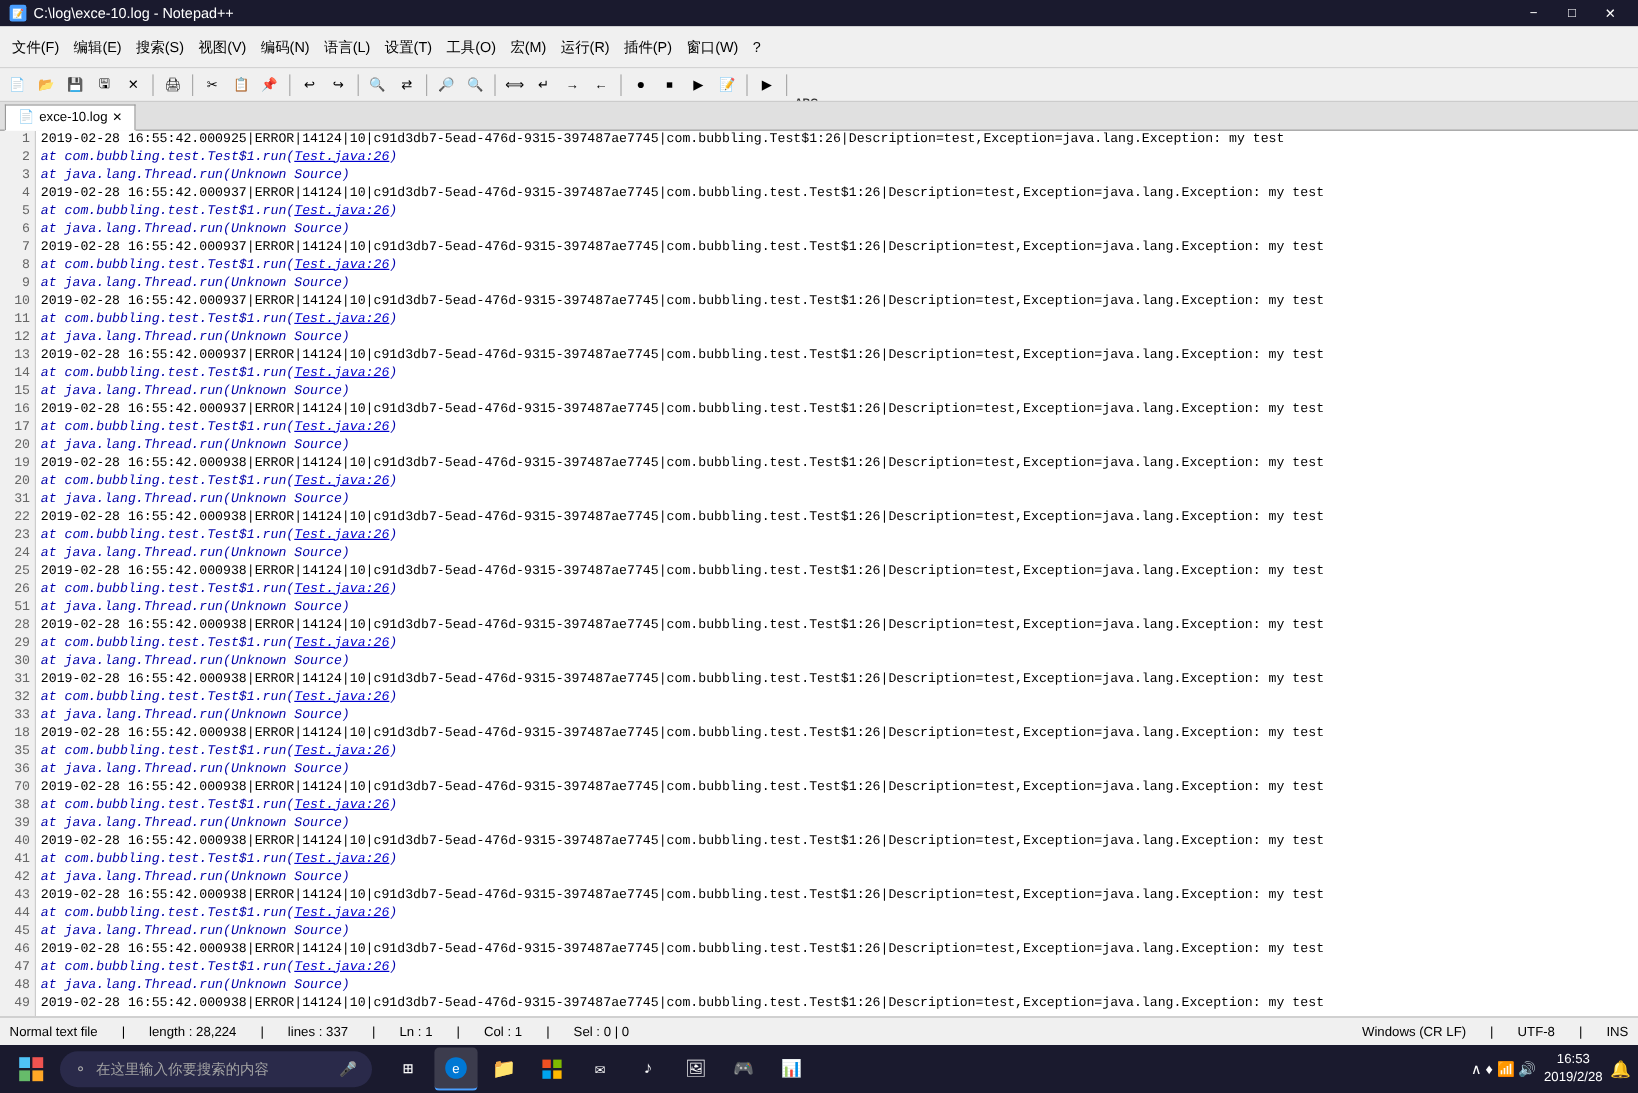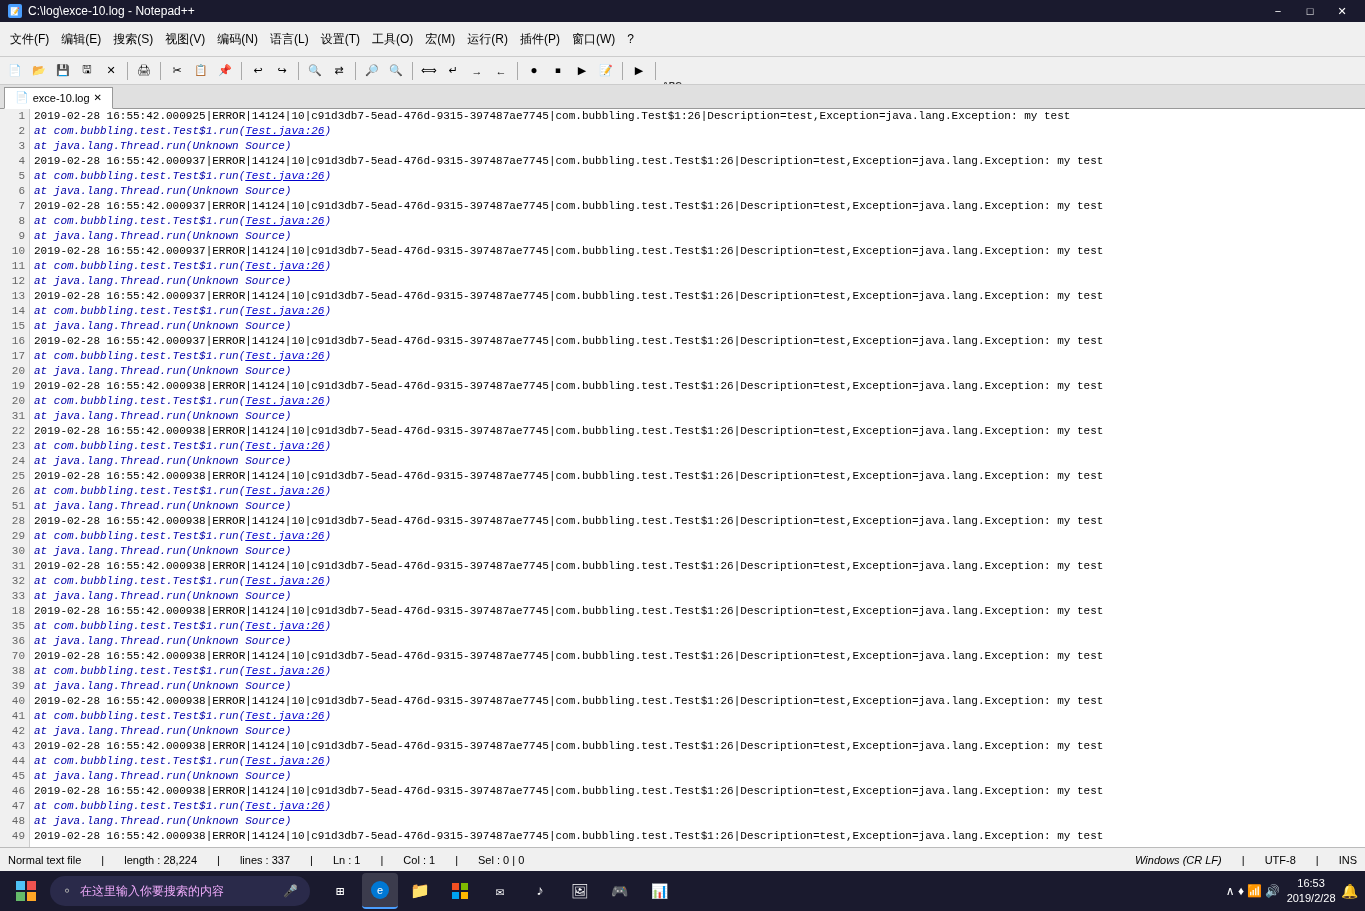--- a/index.html
+++ b/index.html
@@ -386,41 +386,41 @@
     <span>|</span>
     <span>
       <span>Col :</span>
       <span>1</span>
     </span>
     <span>|</span>
     <span>
       <span>Sel :</span>
       <span>0 | 0</span>
     </span>
-    <span style="margin-left:auto;font-style:italic;">Windows (CR LF)</span>
+    <span style="margin-left:auto;">Windows (CR LF)</span>
     <span>|</span>
     <span>UTF-8</span>
     <span>|</span>
     <span>INS</span>
   </div>
 </div>
 
 <div class="taskbar">
   <div class="taskbar-start">
     <div class="win-logo">
       <div style="background:#4fc3f7;"></div>
       <div style="background:#ef5350;"></div>
       <div style="background:#66bb6a;"></div>
       <div style="background:#ffa726;"></div>
     </div>
   </div>
 
   <div class="taskbar-search">
     <span style="color:#aaa;">⚬</span>
-    <span style="color:#f0abfc;">在这里输入你要搜索的内容</span>
+    <span style="color:#a3a3a3;">在这里输入你要搜索的内容</span>
     <span style="margin-left:auto; color:#aaa;">🎤</span>
   </div>
 
   <div class="taskbar-icons">
     <div class="taskbar-icon" style="color:white; font-size:14px;">⊞</div>
     <div class="taskbar-icon active">
       <svg width="20" height="20" viewBox="0 0 20 20">
         <circle cx="10" cy="10" r="9" fill="#0078d4" stroke="none"></circle>
         <text x="10" y="14" text-anchor="middle" fill="white" font-size="11" font-family="Arial">e</text>
       </svg>

